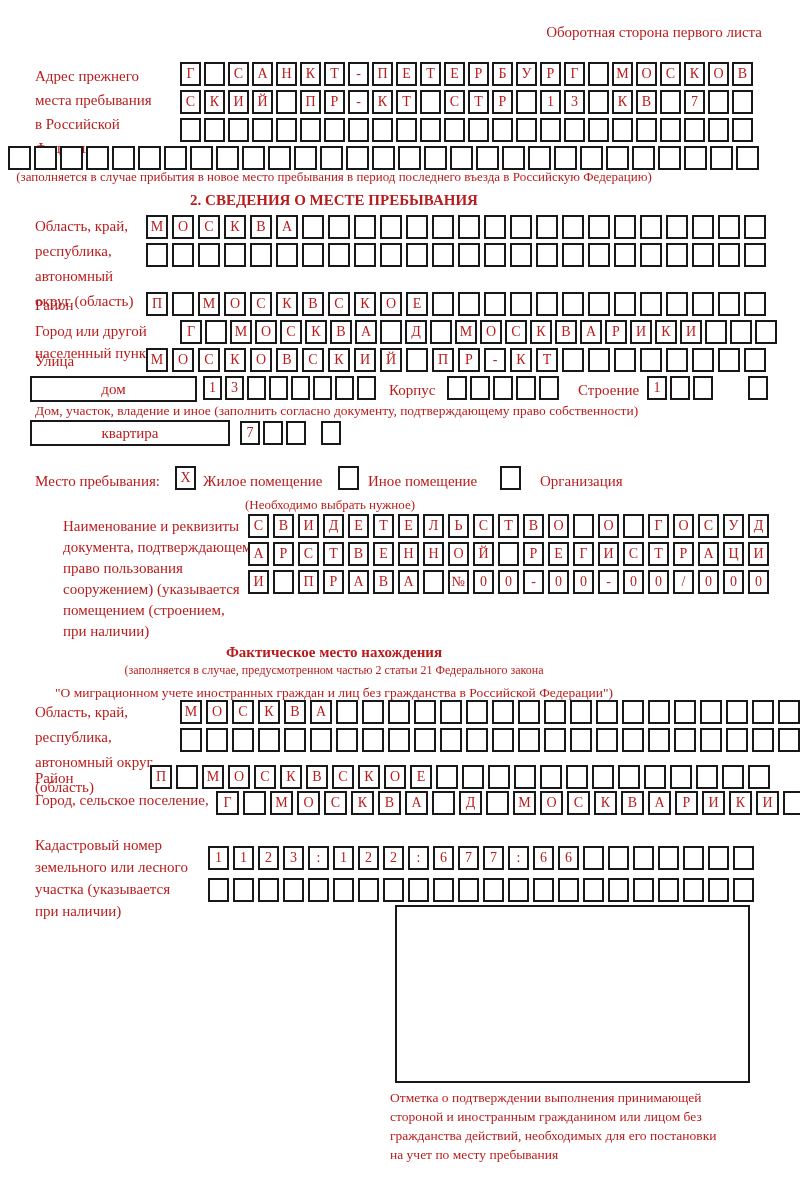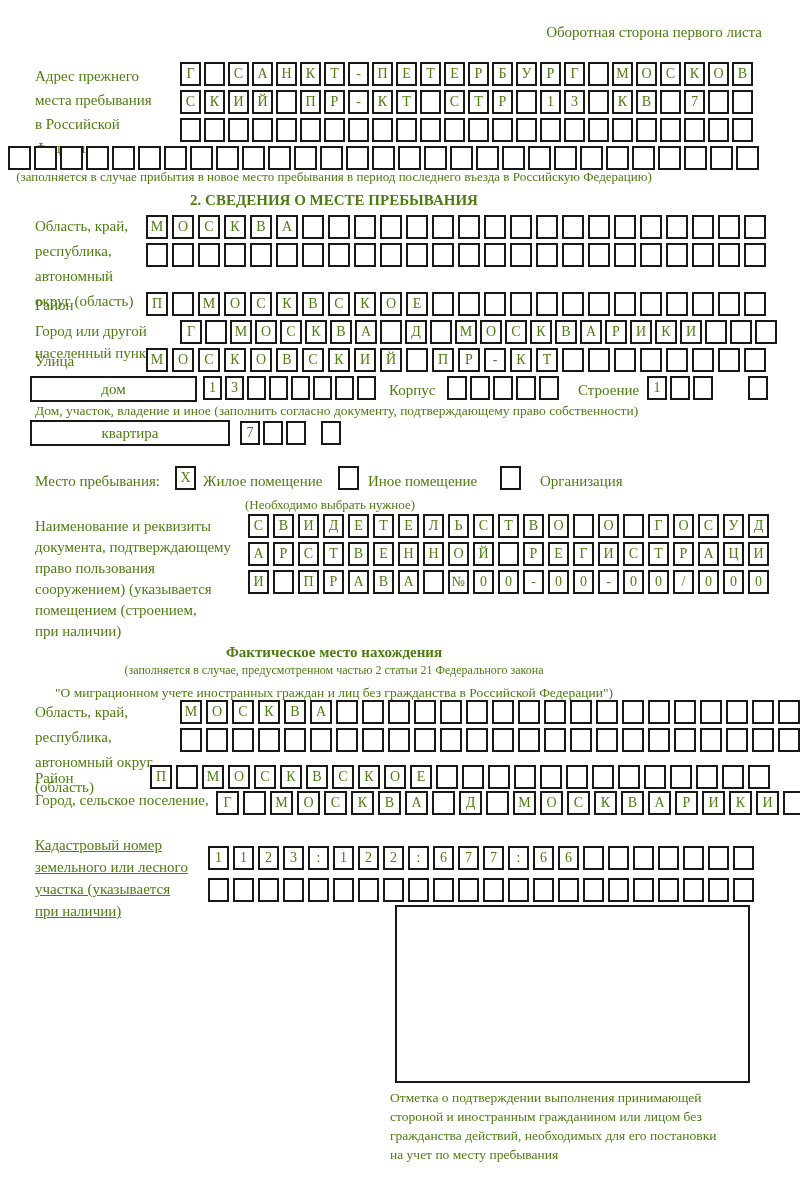--- a/index.html
+++ b/index.html
@@ -1,34 +1,34 @@
 <!DOCTYPE html>
 <html><head>
 <meta charset="utf-8">
 <style>
   html,body{margin:0;padding:0;background:#fff;}
   .page{position:relative;width:800px;height:1180px;background:#fff;overflow:hidden;
-        font-family:"Liberation Serif","DejaVu Serif",serif;color:#4d7c0f;}
+        font-family:"Liberation Serif","DejaVu Serif",serif;color:#b91c1c;}
   .abs{position:absolute;}
   .label{font-size:15px;line-height:24px;white-space:nowrap;}
   .label-sm{font-size:13px;white-space:nowrap;}
   .center{width:668px;text-align:center;}
   .bold{font-weight:bold;}
   .cells{display:flex;gap:3px;}
   .cell{flex:none;width:var(--cw,21px);height:24px;border:2px solid #181818;box-sizing:border-box;
         display:flex;align-items:center;justify-content:center;font-size:14px;background:#fff;}
   .gap4{gap:4px;}
   .kv-cells .cell:last-child{margin-left:12px;}
   .str-cells .cell:last-child{margin-left:32px;}
   .widebox{border:2px solid #181818;box-sizing:border-box;height:26px;display:flex;
            align-items:center;justify-content:center;font-size:15px;background:#fff;}
   .checkbox{width:21px;height:24px;border:2px solid #181818;box-sizing:border-box;display:flex;
             align-items:center;justify-content:center;font-size:14px;background:#fff;}
-  .doc-label div{line-height:21px;}
-  .kad-label div{line-height:22px;text-decoration:underline;}
+  .doc-label div{line-height:21px;margin-left:28px;}
+  .kad-label div{line-height:22px;}
   .gor-label div{line-height:22px;}
   .obl-label div{line-height:25px;}
   .prev-label div{line-height:24px;}
   .stampbox{border:2px solid #181818;box-sizing:border-box;background:#fff;}
   .caption{font-size:13.5px;line-height:19px;text-align:left;}
 </style>
 </head>
 <body>
 
 <div class="page">

